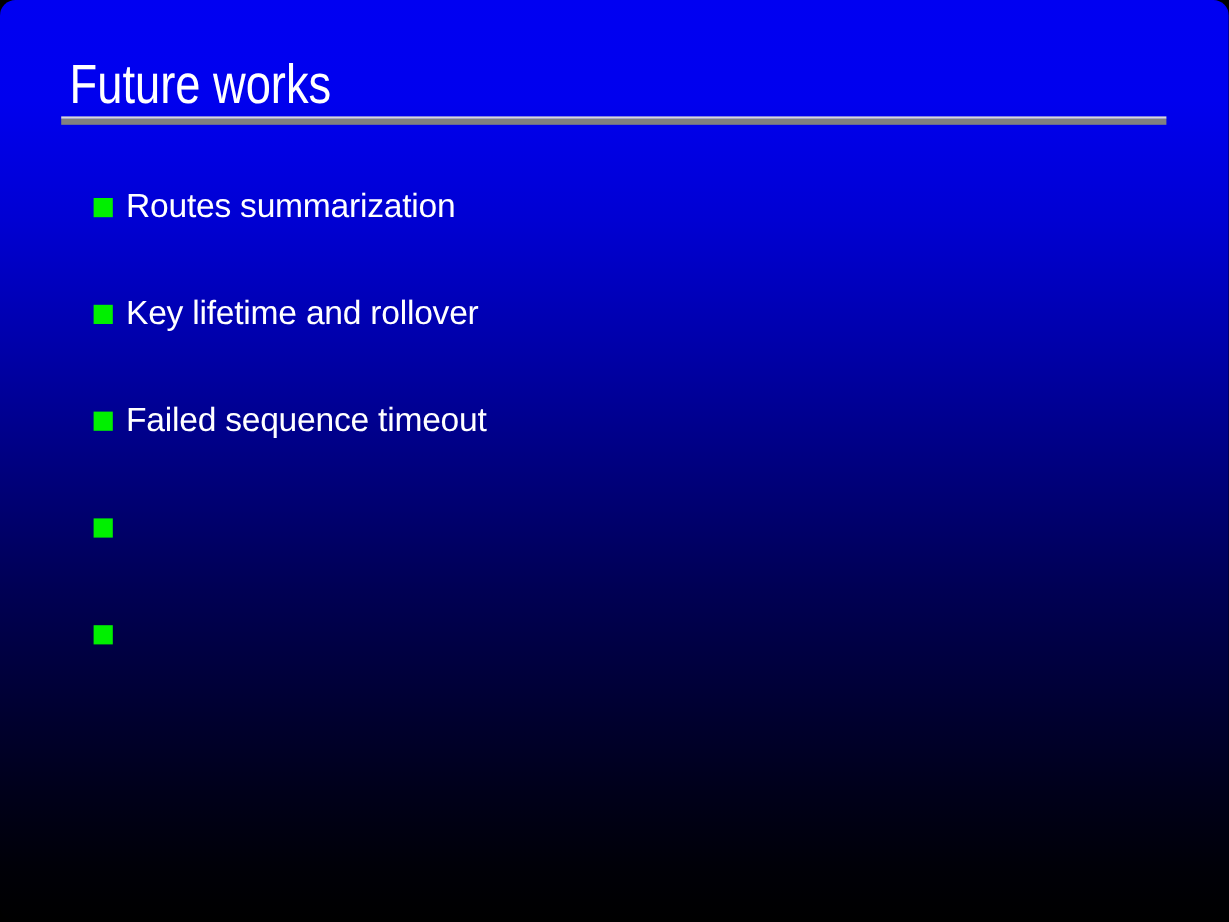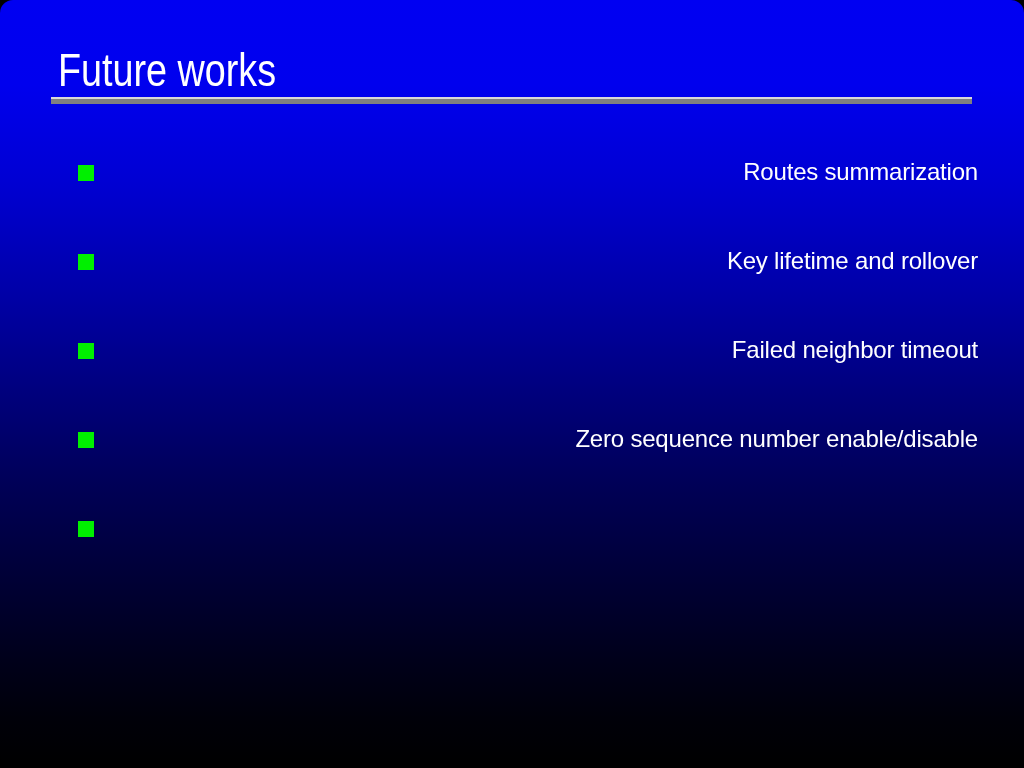--- a/index.html
+++ b/index.html
@@ -90,26 +90,25 @@
     top: 13px;
     width: 16px;
     height: 16px;
     background: #00f000;
     display: block;
   }
   .bullet-text {
     display: block;
     color: #ffffff;
     font-family: "Liberation Sans", "DejaVu Sans", sans-serif;
-    font-size: 24px;
+    font-size: 28px;
     font-weight: normal;
     line-height: 40px;
     white-space: nowrap;
     letter-spacing: -0.2px;
-    text-align: right;
   }
 </style>
 </head>
 <body>
 
 <div id="slide">
 
   <div id="title-block">
     <h1 id="page-title">Future works</h1>
     <div id="title-rule">
@@ -125,26 +124,25 @@
       <span class="bullet-text">Routes summarization</span>
     </li>
 
     <li class="bullet-item">
       <span class="bullet-marker"></span>
       <span class="bullet-text">Key lifetime and rollover</span>
     </li>
 
     <li class="bullet-item">
       <span class="bullet-marker"></span>
-      <span class="bullet-text">Failed neighbor timeout</span>
+      <span class="bullet-text">Failed sequence timeout</span>
     </li>
 
     <li class="bullet-item">
       <span class="bullet-marker"></span>
-      <span class="bullet-text">Zero sequence number enable/disable</span>
     </li>
 
     <li class="bullet-item">
       <span class="bullet-marker"></span>
     </li>
 
   </ul>
 
 </div>
 

